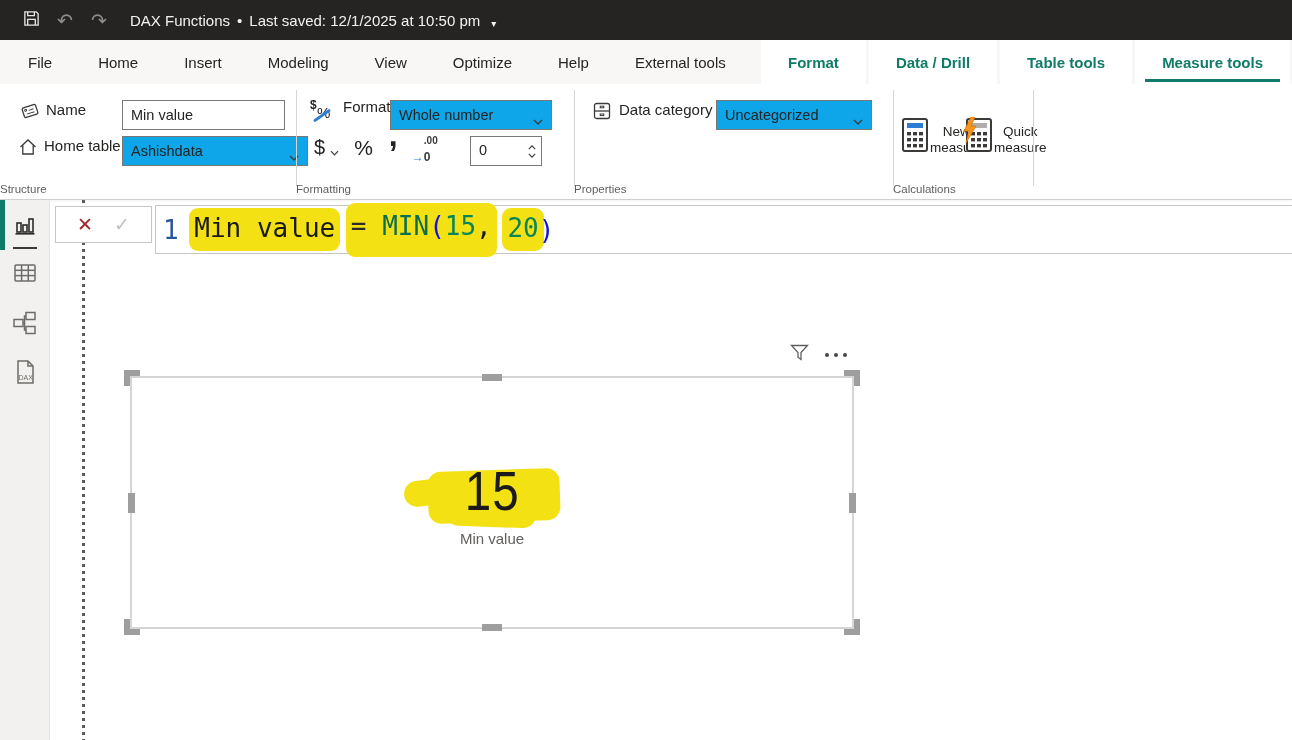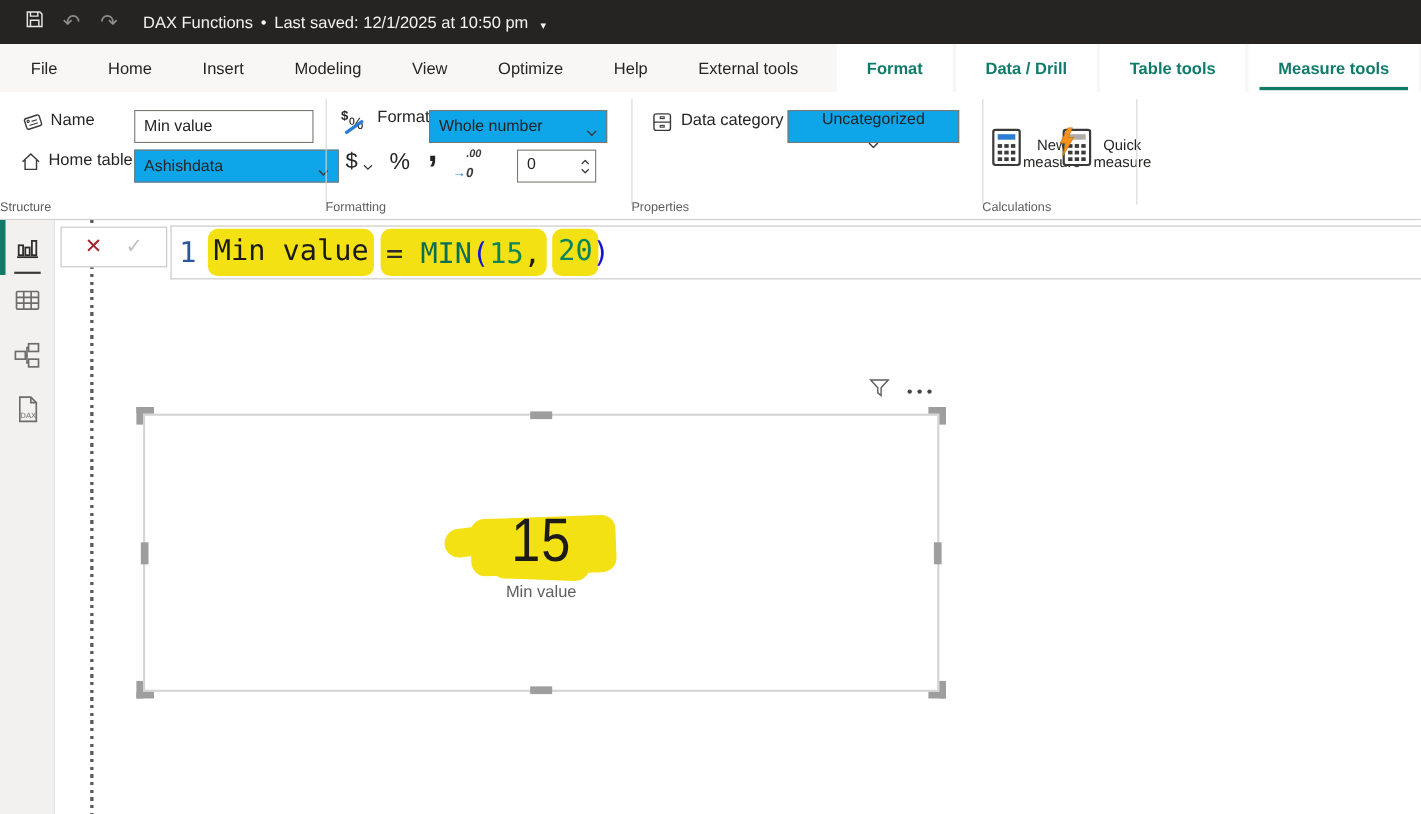--- a/index.html
+++ b/index.html
@@ -51,21 +51,21 @@
     padding-top:5px; cursor:pointer; }
   .calc-btn .cb-label { margin-top:6px; font-size:13.5px; color:#252423; text-align:center; line-height:16px; }
 
   
   .fmticon { position:relative; width:26px; height:28px; }
   .fmticon .f-d { position:absolute; left:0; top:0; font-size:12px; font-weight:700; color:#252423; }
   .fmticon .f-p { position:absolute; left:7px; top:6px; font-size:15px; color:#252423; }
   .fmticon .f-pen { position:absolute; left:2px; top:16px; width:20px; height:3px; background:#2b7cd3;
     transform:rotate(-35deg); border-radius:2px; }
   .comma-icon { font-size:32px; font-weight:700; color:#252423; line-height:10px; transform:translateY(-6px); }
-  .dec-icon { width:26px; height:28px; position:relative; font-weight:700;font-style:italic; }
+  .dec-icon { width:26px; height:28px; position:relative; font-weight:700; }
   .dec-icon .d-top { position:absolute; right:0; top:-1px; font-size:10px; color:#3b3a39; }
   .dec-icon .d-bot { position:absolute; left:0; bottom:0; font-size:12px; color:#3b3a39; }
   .dec-icon .d-bot .arr { color:#2b7cd3; }
 
   
   .viewbar { position:absolute; left:0; top:200px; width:50px; height:540px; background:#f2f1ef;
     border-right:1px solid #e5e3e1; }
   .vb-accent { position:absolute; left:0; top:0; width:5px; height:50px; background:#0f7b68; }
   .vb-item { position:absolute; left:0; width:50px; height:46px; display:flex; align-items:center;
     justify-content:center; cursor:pointer; }
@@ -80,21 +80,21 @@
     border:1px solid #c8c6c4; border-right:none; display:flex; align-items:center; z-index:3;
     font-family:"DejaVu Sans Mono", monospace; font-size:26px; white-space:pre; padding-left:7px; }
   .tk-ln { color:#2b579a; }
   .tk-name { color:#1a1a1a; }
   .tk-eq { color:#2b2b2b; }
   .tk-fn { color:#0a6e52; }
   .tk-paren { color:#1414d6; }
   .tk-num { color:#098658; }
   .tk-comma { color:#1a1a1a; }
   .hl { background:#f3e114; border-radius:9px; padding:5px 5px 8px; margin:0 -5px; }
-  .hl2 { padding-top:8px; padding-bottom:5px;text-align:center; }
+  .hl2 { padding-top:8px; padding-bottom:16px;text-align:center; }
 
   
   .dotline { position:absolute; left:82px; top:200px; width:3px; height:540px; z-index:1;
     background:repeating-linear-gradient(180deg, #5a5a5a 0 3px, transparent 3px 7px); }
 
   
   .visual { position:absolute; left:130px; top:376px; width:724px; height:253px;
     border:2px solid #d5d5d5; background:#fff; cursor:move; }
   .handle { position:absolute; background:#9e9e9e; }
   .h-corner { width:16px; height:16px; background:transparent; }
@@ -246,21 +246,21 @@
       <span class="icon-sm">
         <svg width="20" height="20" viewBox="0 0 20 20">
             <rect x="2.5" y="2.5" width="15" height="15" rx="2" fill="none" stroke="#3b3a39" stroke-width="1.3"></rect>
             <line x1="2.5" y1="10" x2="17.5" y2="10" stroke="#3b3a39" stroke-width="1.3"></line>
             <rect x="8.2" y="5.2" width="3.6" height="1.6" fill="none" stroke="#3b3a39"></rect>
             <rect x="8.2" y="13" width="3.6" height="1.6" fill="none" stroke="#3b3a39"></rect>
           </svg>
       </span>
       <span class="rb-fieldlabel">Data category</span>
     </div>
-    <div class="selbox" style="position:absolute; left:716px; top:16px; width:156px;flex-direction:column;">
+    <div class="selbox" style="position:absolute; left:716px; top:16px; width:156px;">
       <span class="sel-val">Uncategorized</span>
       <span class="chev">
         <svg width="10" height="6" viewBox="0 0 10 6">
             <path d="M1 1 L5 5 L9 1" fill="none" stroke="#3b3a39" stroke-width="1.3"></path>
           </svg>
       </span>
     </div>
     <div class="rb-label" style="left:574px; width:319px;">Properties</div>
     <div class="rb-divider" style="left:893px;"></div>
 

